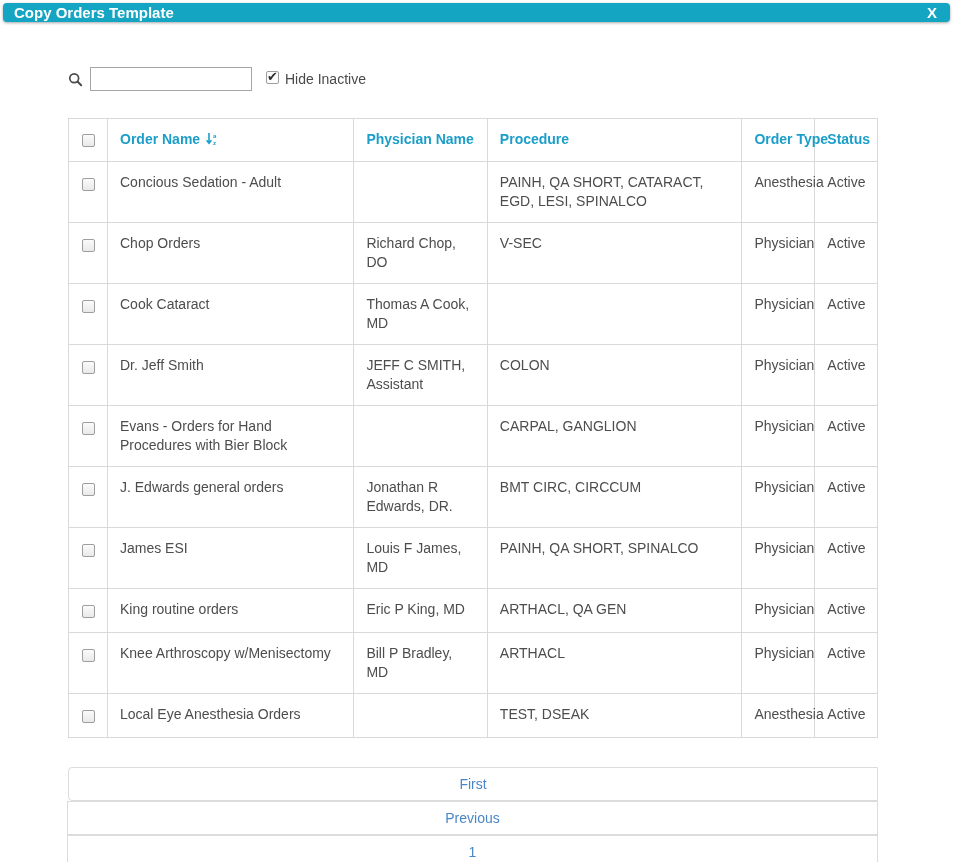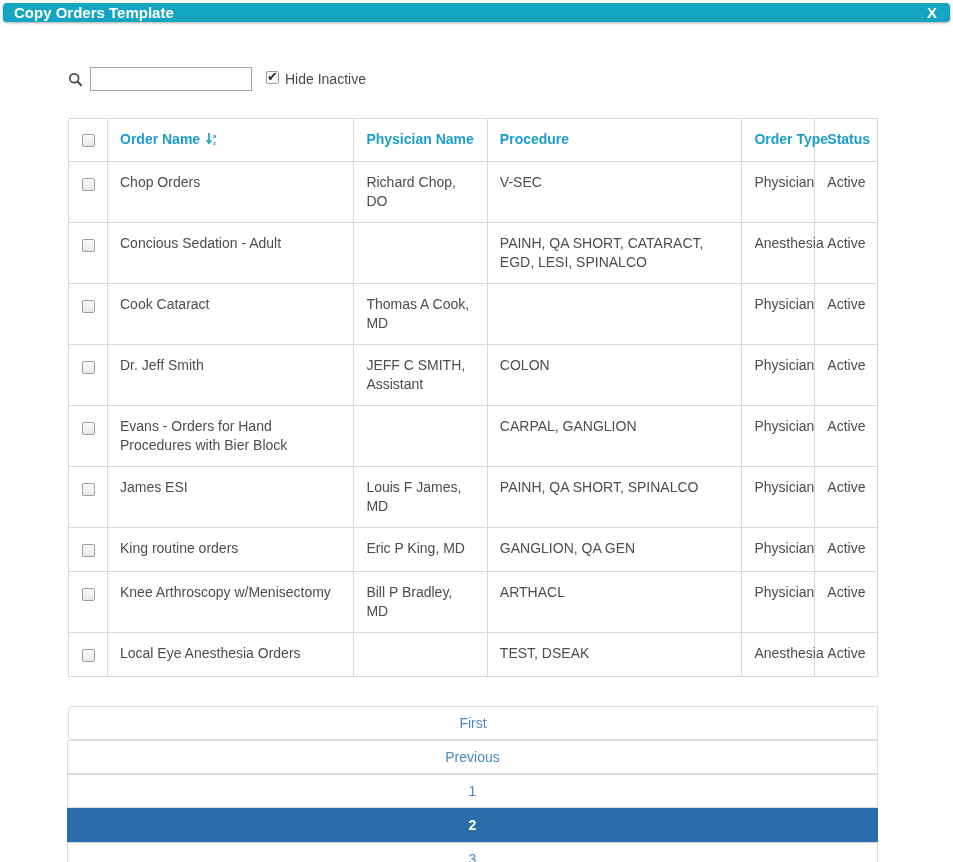--- a/index.html
+++ b/index.html
@@ -144,36 +144,36 @@
           </th>
           <th class="col-phys">Physician Name</th>
           <th class="col-proc">Procedure</th>
           <th class="col-type">Order Type</th>
           <th class="col-status">Status</th>
         </tr>
       </thead>
       <tbody>
           <tr>
             <td class="col-check"><span class="checkbox"></span></td>
-            <td class="col-order">Chop Orders</td>
-            <td class="col-phys">Richard Chop, DO</td>
-            <td class="col-proc">V-SEC</td>
-            <td class="col-type">Physician</td>
-            <td class="col-status">Active</td>
-          </tr>
-          <tr>
-            <td class="col-check"><span class="checkbox"></span></td>
             <td class="col-order">Concious Sedation - Adult</td>
             <td class="col-phys"></td>
             <td class="col-proc">PAINH, QA SHORT, CATARACT, EGD, LESI, SPINALCO</td>
             <td class="col-type">Anesthesia</td>
             <td class="col-status">Active</td>
           </tr>
           <tr>
             <td class="col-check"><span class="checkbox"></span></td>
+            <td class="col-order">Chop Orders</td>
+            <td class="col-phys">Richard Chop, DO</td>
+            <td class="col-proc">V-SEC</td>
+            <td class="col-type">Physician</td>
+            <td class="col-status">Active</td>
+          </tr>
+          <tr>
+            <td class="col-check"><span class="checkbox"></span></td>
             <td class="col-order">Cook Cataract</td>
             <td class="col-phys">Thomas A Cook, MD</td>
             <td class="col-proc"></td>
             <td class="col-type">Physician</td>
             <td class="col-status">Active</td>
           </tr>
           <tr>
             <td class="col-check"><span class="checkbox"></span></td>
             <td class="col-order">Dr. Jeff Smith</td>
             <td class="col-phys">JEFF C SMITH, Assistant</td>
@@ -184,31 +184,39 @@
           <tr>
             <td class="col-check"><span class="checkbox"></span></td>
             <td class="col-order">Evans - Orders for Hand Procedures with Bier Block</td>
             <td class="col-phys"></td>
             <td class="col-proc">CARPAL, GANGLION</td>
             <td class="col-type">Physician</td>
             <td class="col-status">Active</td>
           </tr>
           <tr>
             <td class="col-check"><span class="checkbox"></span></td>
+            <td class="col-order">J. Edwards general orders</td>
+            <td class="col-phys">Jonathan R Edwards, DR.</td>
+            <td class="col-proc">BMT CIRC, CIRCCUM</td>
+            <td class="col-type">Physician</td>
+            <td class="col-status">Active</td>
+          </tr>
+          <tr>
+            <td class="col-check"><span class="checkbox"></span></td>
             <td class="col-order">James ESI</td>
             <td class="col-phys">Louis F James, MD</td>
             <td class="col-proc">PAINH, QA SHORT, SPINALCO</td>
             <td class="col-type">Physician</td>
             <td class="col-status">Active</td>
           </tr>
           <tr>
             <td class="col-check"><span class="checkbox"></span></td>
             <td class="col-order">King routine orders</td>
             <td class="col-phys">Eric P King, MD</td>
-            <td class="col-proc">GANGLION, QA GEN</td>
+            <td class="col-proc">ARTHACL, QA GEN</td>
             <td class="col-type">Physician</td>
             <td class="col-status">Active</td>
           </tr>
           <tr>
             <td class="col-check"><span class="checkbox"></span></td>
             <td class="col-order">Knee Arthroscopy w/Menisectomy</td>
             <td class="col-phys">Bill P Bradley, MD</td>
             <td class="col-proc">ARTHACL</td>
             <td class="col-type">Physician</td>
             <td class="col-status">Active</td>

